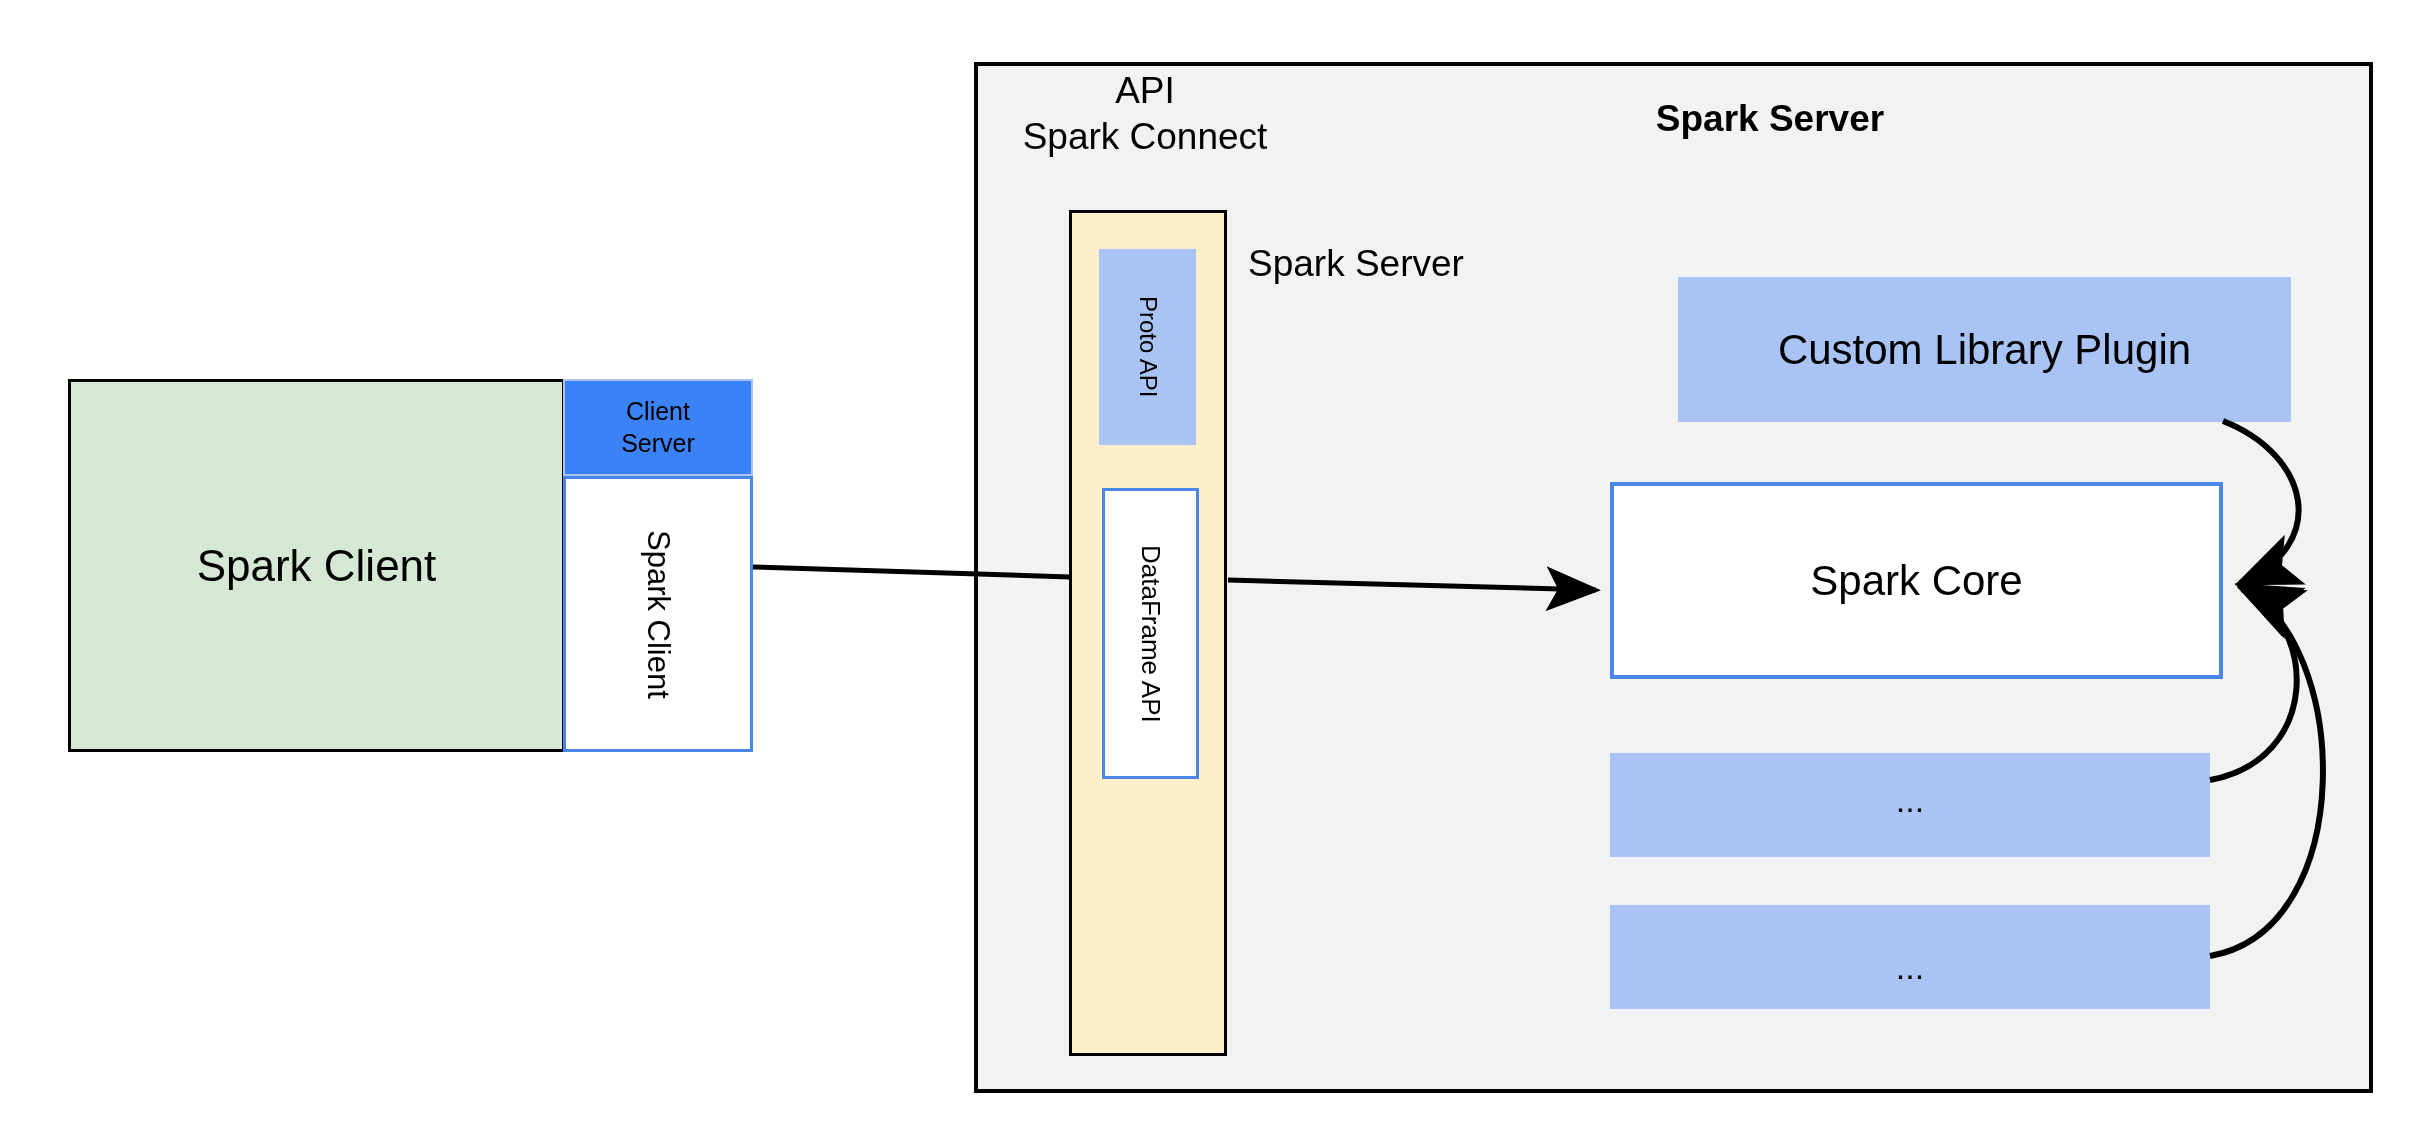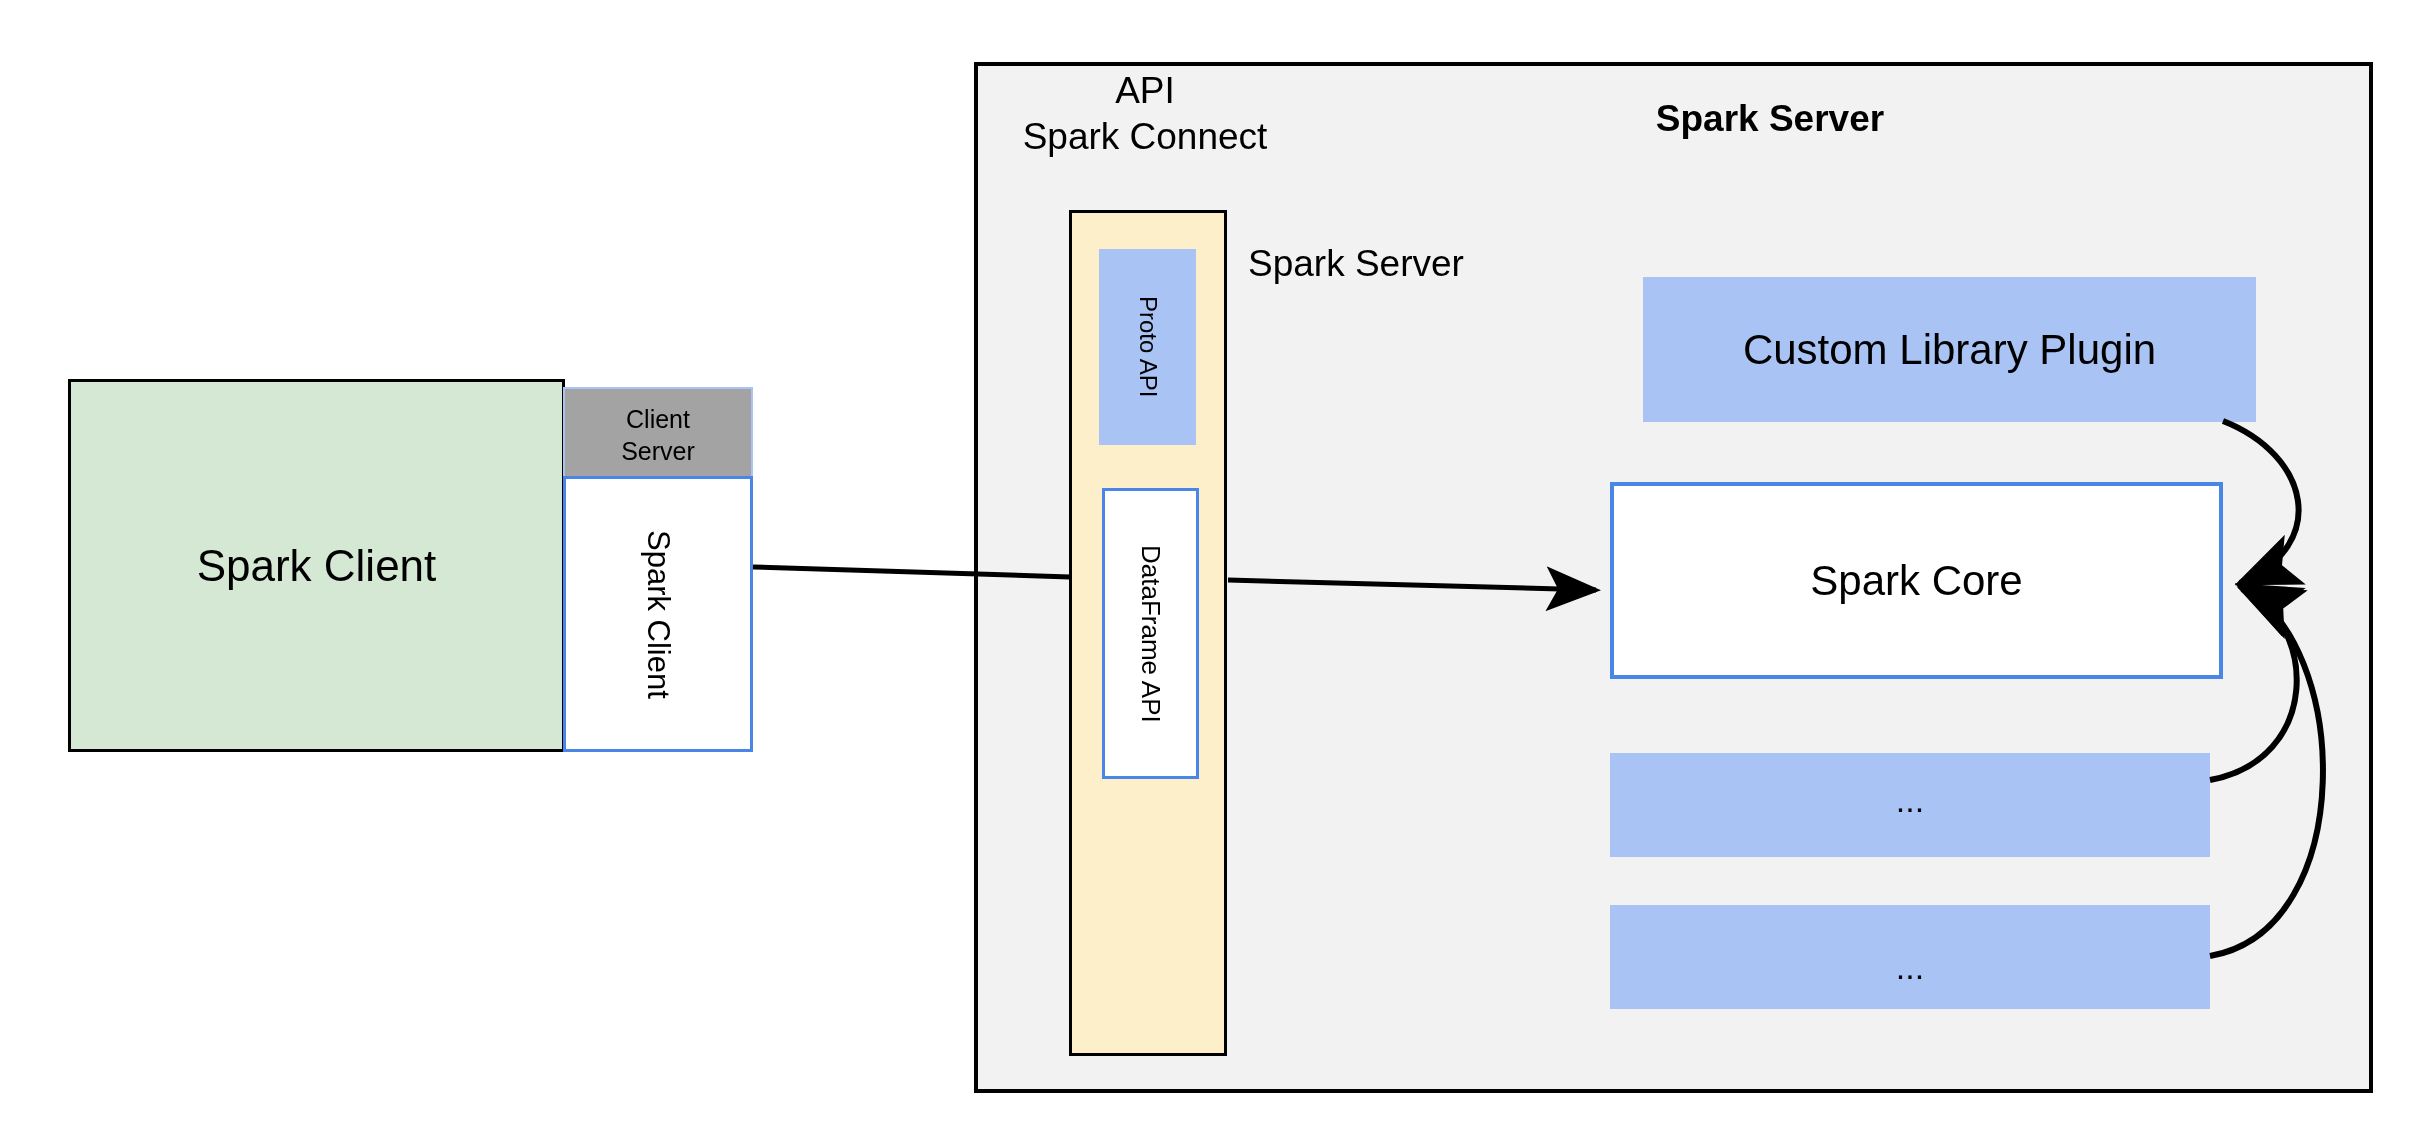--- a/index.html
+++ b/index.html
@@ -35,25 +35,24 @@
     background: #d5e8d4;
     border: 3px solid #000000;
     font-size: 44px;
     line-height: 1.25;
   }
   #client-package-box {
     left: 563px;
     top: 379px;
     width: 190px;
     height: 97px;
-    background: #a3a3a3;
+    background: #3b82f6;
     border: 2px solid #a9c4f4;
     font-size: 25px;
     line-height: 1.25;
-    margin-top: 8px;
   }
   #spark-client-box {
     left: 563px;
     top: 476px;
     width: 190px;
     height: 276px;
     background: #ffffff;
     border: 3px solid #4a86e8;
     font-size: 31px;
   }
@@ -127,21 +126,21 @@
     top: 488px;
     width: 97px;
     height: 291px;
     background: #ffffff;
     border: 3px solid #4a86e8;
     font-size: 26px;
   }
 
   
   #custom-library-plugin-box {
-    left: 1643px;
+    left: 1678px;
     top: 277px;
     width: 613px;
     height: 145px;
     background: #a9c4f4;
     font-size: 42px;
   }
   #spark-core-box {
     left: 1610px;
     top: 482px;
     width: 613px;

